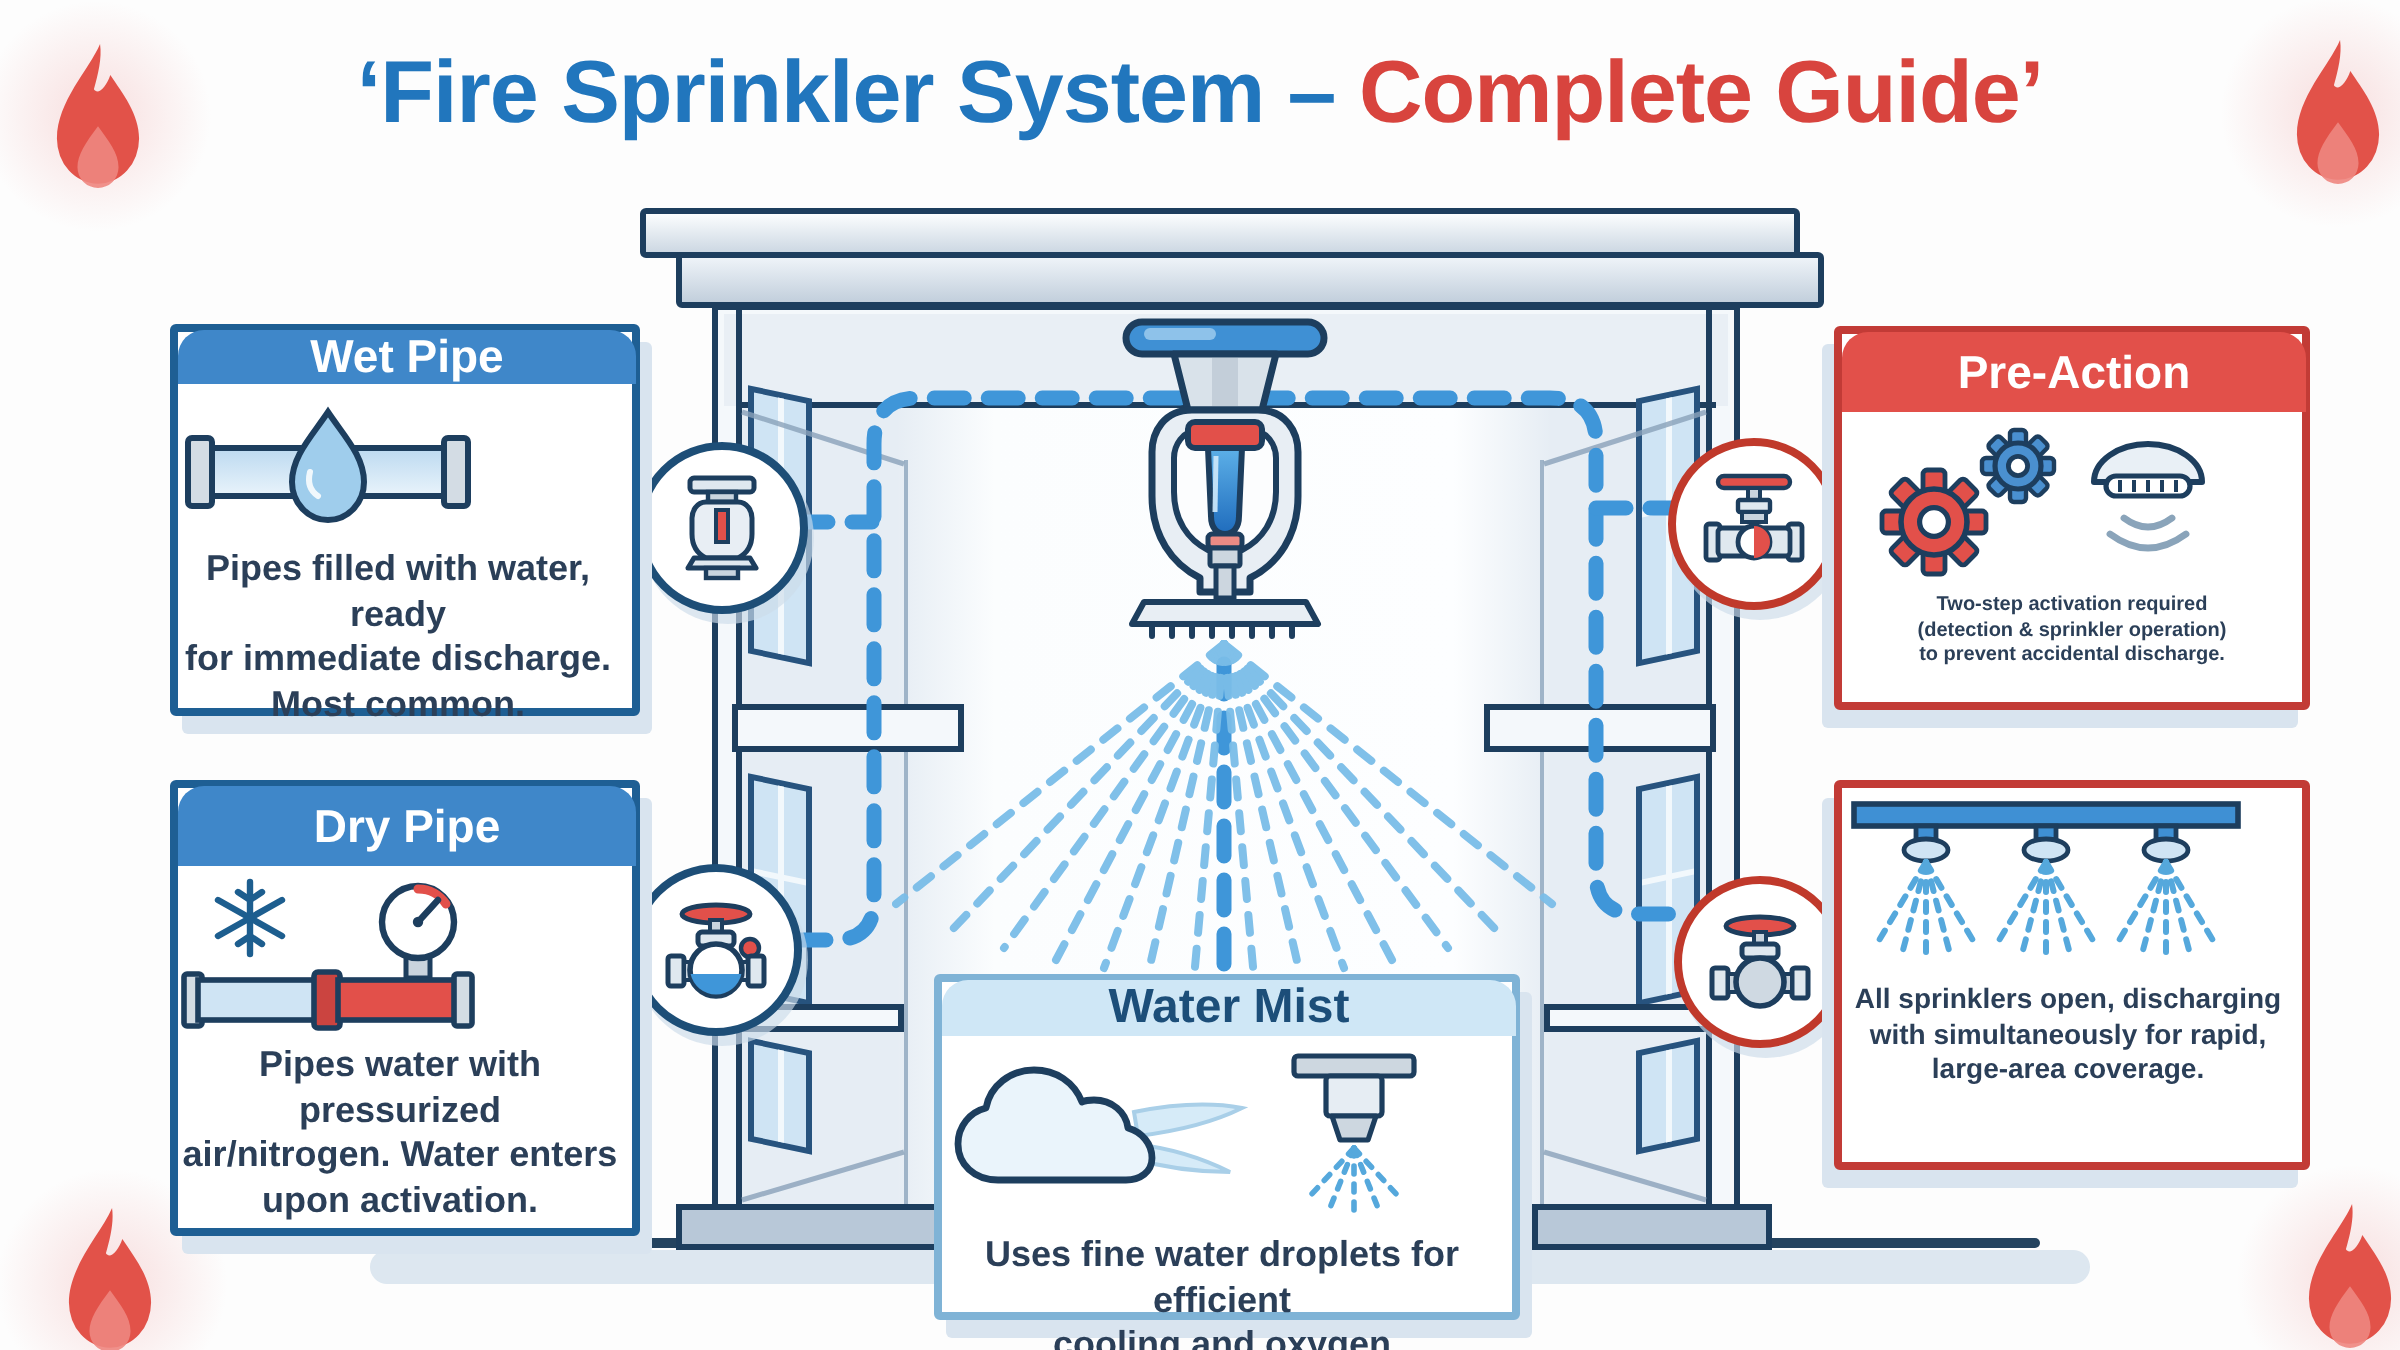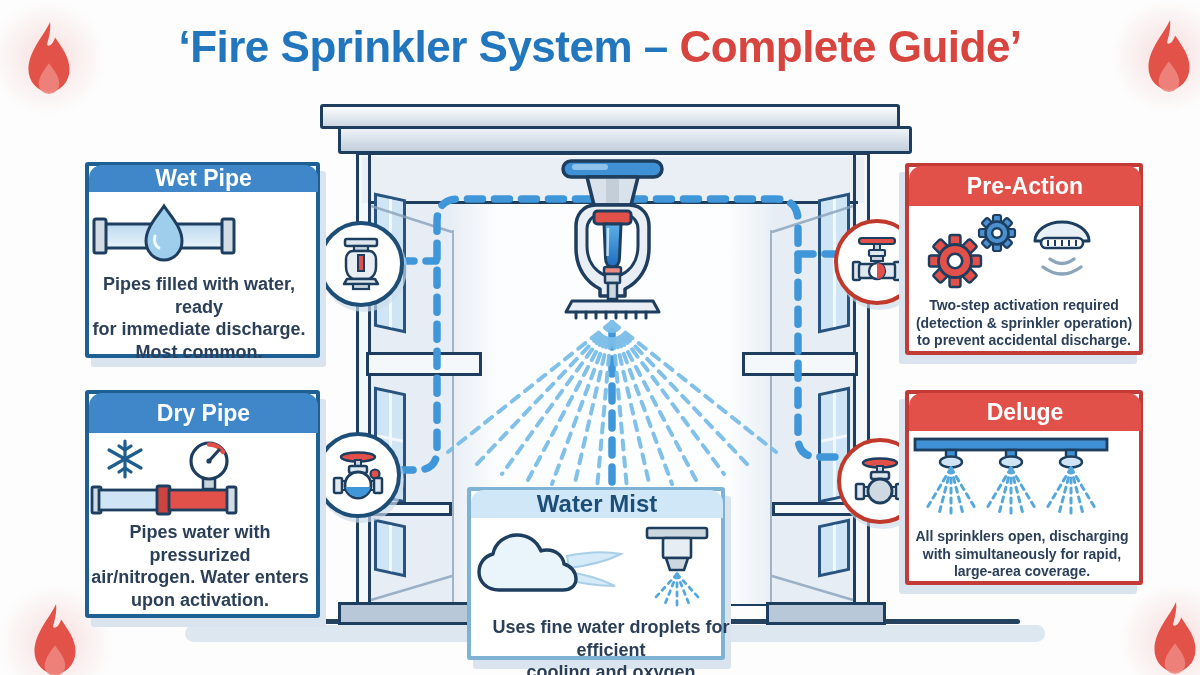--- a/index.html
+++ b/index.html
@@ -52,21 +52,21 @@
   .port{position:absolute;width:78px;height:78px;border-radius:50%;background:#ffffff;
         display:flex;align-items:center;justify-content:center;z-index:12;
         box-shadow:3px 5px 0 rgba(205,220,234,.65);}
   .port.p-blue{border:4px solid #1d4e77;}
   .port.p-red{border:4px solid #c0392b;}
 
   
   .card{position:absolute;background:#ffffff;border-radius:3px;z-index:20;
         display:flex;flex-direction:column;align-items:flex-start;box-sizing:border-box;}
   .card.c-blue{border:4px solid #1e5f94;box-shadow:6px 9px 0 #d9e4ef;}
-  .card.c-red{border:4px solid #c23b36;box-shadow:-6px 9px 0 #d9e4ef;}
+  .card.c-red{border:4px solid #c23b36;box-shadow:-6px 9px 0 #d9e4ef;margin-left:12px;}
   .card.c-mist{border:4px solid #7fb3d6;box-shadow:6px 9px 0 #d9e4ef;}
   .card-header{width:calc(100% + 2px);height:40px;margin-top:-1px;border-radius:13px 13px 0 0;
         display:flex;align-items:center;justify-content:center;
         color:#ffffff;font-weight:bold;font-size:23px;}
   .h-blue{background:#3f87c9;}
   .h-red{background:#e2504a;}
   .h-mist{background:#cfe7f6;color:#1c4e79 !important;height:38px;font-size:24px;}
   .card-desc{white-space:pre-line;text-align:center;color:#2b3f58;font-weight:bold;
         font-size:18px;line-height:1.26;margin-top:7px;}
   .icon-row{display:flex;align-items:center;justify-content:center;}
@@ -354,29 +354,26 @@
         </g>
         <g>
           <path d="M126 30 a27 19 0 0 1 54 0 Z" fill="#e9f0f6" stroke="#1d3e5e" stroke-width="3" stroke-linejoin="round"></path>
           <rect x="132" y="27" width="42" height="10" rx="5" fill="#ffffff" stroke="#1d3e5e" stroke-width="2.6"></rect>
           <path d="M139 29 v6 M146 29 v6 M153 29 v6 M160 29 v6 M167 29 v6" stroke="#1d3e5e" stroke-width="2"></path>
           <path d="M141 48 q12 9 24 0" stroke="#8aa4ba" stroke-width="3.4" fill="none" stroke-linecap="round"></path>
           <path d="M134 56 q19 14 38 0" stroke="#8aa4ba" stroke-width="3.4" fill="none" stroke-linecap="round"></path>
         </g>
       </svg>
     </div>
-    <div class="card-desc" style="width:230px;font-size:14px;margin-top:4px;">Two-step activation required
+    <div class="card-desc" style="width:230px;font-size:10px;margin-top:4px;">Two-step activation required
 (detection &amp; sprinkler operation)
 to prevent accidental discharge.</div>
   </div>
 
   <div class="card c-red" style="left:905px;top:390px;width:238px;height:195px;">
-    <div class="card-header h-red">
-      <span>Deluge</span>
-    </div>
     <div class="icon-row" style="margin-top:3px;">
       <svg width="204" height="92" viewBox="0 0 204 92">
         <rect x="6" y="5" width="192" height="11" fill="#3f90d4" stroke="#1d3e5e" stroke-width="2.8"></rect>
         <g>
           <rect x="37" y="16" width="10" height="8" fill="#3f90d4" stroke="#1d3e5e" stroke-width="2.4"></rect>
           <ellipse cx="42" cy="28" rx="11" ry="5.5" fill="#cfe4f4" stroke="#1d3e5e" stroke-width="2.4"></ellipse>
           <rect x="97" y="16" width="10" height="8" fill="#3f90d4" stroke="#1d3e5e" stroke-width="2.4"></rect>
           <ellipse cx="102" cy="28" rx="11" ry="5.5" fill="#cfe4f4" stroke="#1d3e5e" stroke-width="2.4"></ellipse>
           <rect x="157" y="16" width="10" height="8" fill="#3f90d4" stroke="#1d3e5e" stroke-width="2.4"></rect>
           <ellipse cx="162" cy="28" rx="11" ry="5.5" fill="#cfe4f4" stroke="#1d3e5e" stroke-width="2.4"></ellipse>
@@ -398,21 +395,21 @@
             <line x1="162" y1="34" x2="174" y2="80"></line>
             <line x1="162" y1="34" x2="186" y2="74"></line>
         </g>
       </svg>
     </div>
     <div class="card-desc" style="width:226px;font-size:14px;margin-top:2px;">All sprinklers open, discharging
 with simultaneously for rapid,
 large-area coverage.</div>
   </div>
 
-  <div class="card c-mist" style="left:467px;top:487px;width:258px;height:173px;">
+  <div class="card c-mist" style="left:467px;top:487px;width:293px;height:173px;">
     <div class="card-header h-mist">
       <span>Water Mist</span>
     </div>
     <div class="wm-icons">
       <svg width="158" height="76" viewBox="0 0 158 76">
         <path d="M96 30 C116 26 134 25 150 28 C134 36 114 40 98 42 Z" fill="#d6ebf8" stroke="#a9cfe8" stroke-width="2"></path>
         <path d="M96 46 C114 48 130 53 144 60 C126 60 108 57 94 53 Z" fill="#d6ebf8" stroke="#a9cfe8" stroke-width="2"></path>
         <path d="M28 64 C16 64 8 56 8 46 C8 37 14 30 22 28 C24 17 34 9 46 9 C57 9 66 15 70 25 C72 24 74 24 76 24 C85 24 92 30 93 38 C100 40 105 46 105 53 C105 60 99 64 92 64 Z" fill="#eaf4fb" stroke="#1d3e5e" stroke-width="3.4" stroke-linejoin="round"></path>
       </svg>
       <svg width="64" height="88" viewBox="0 0 64 88">

